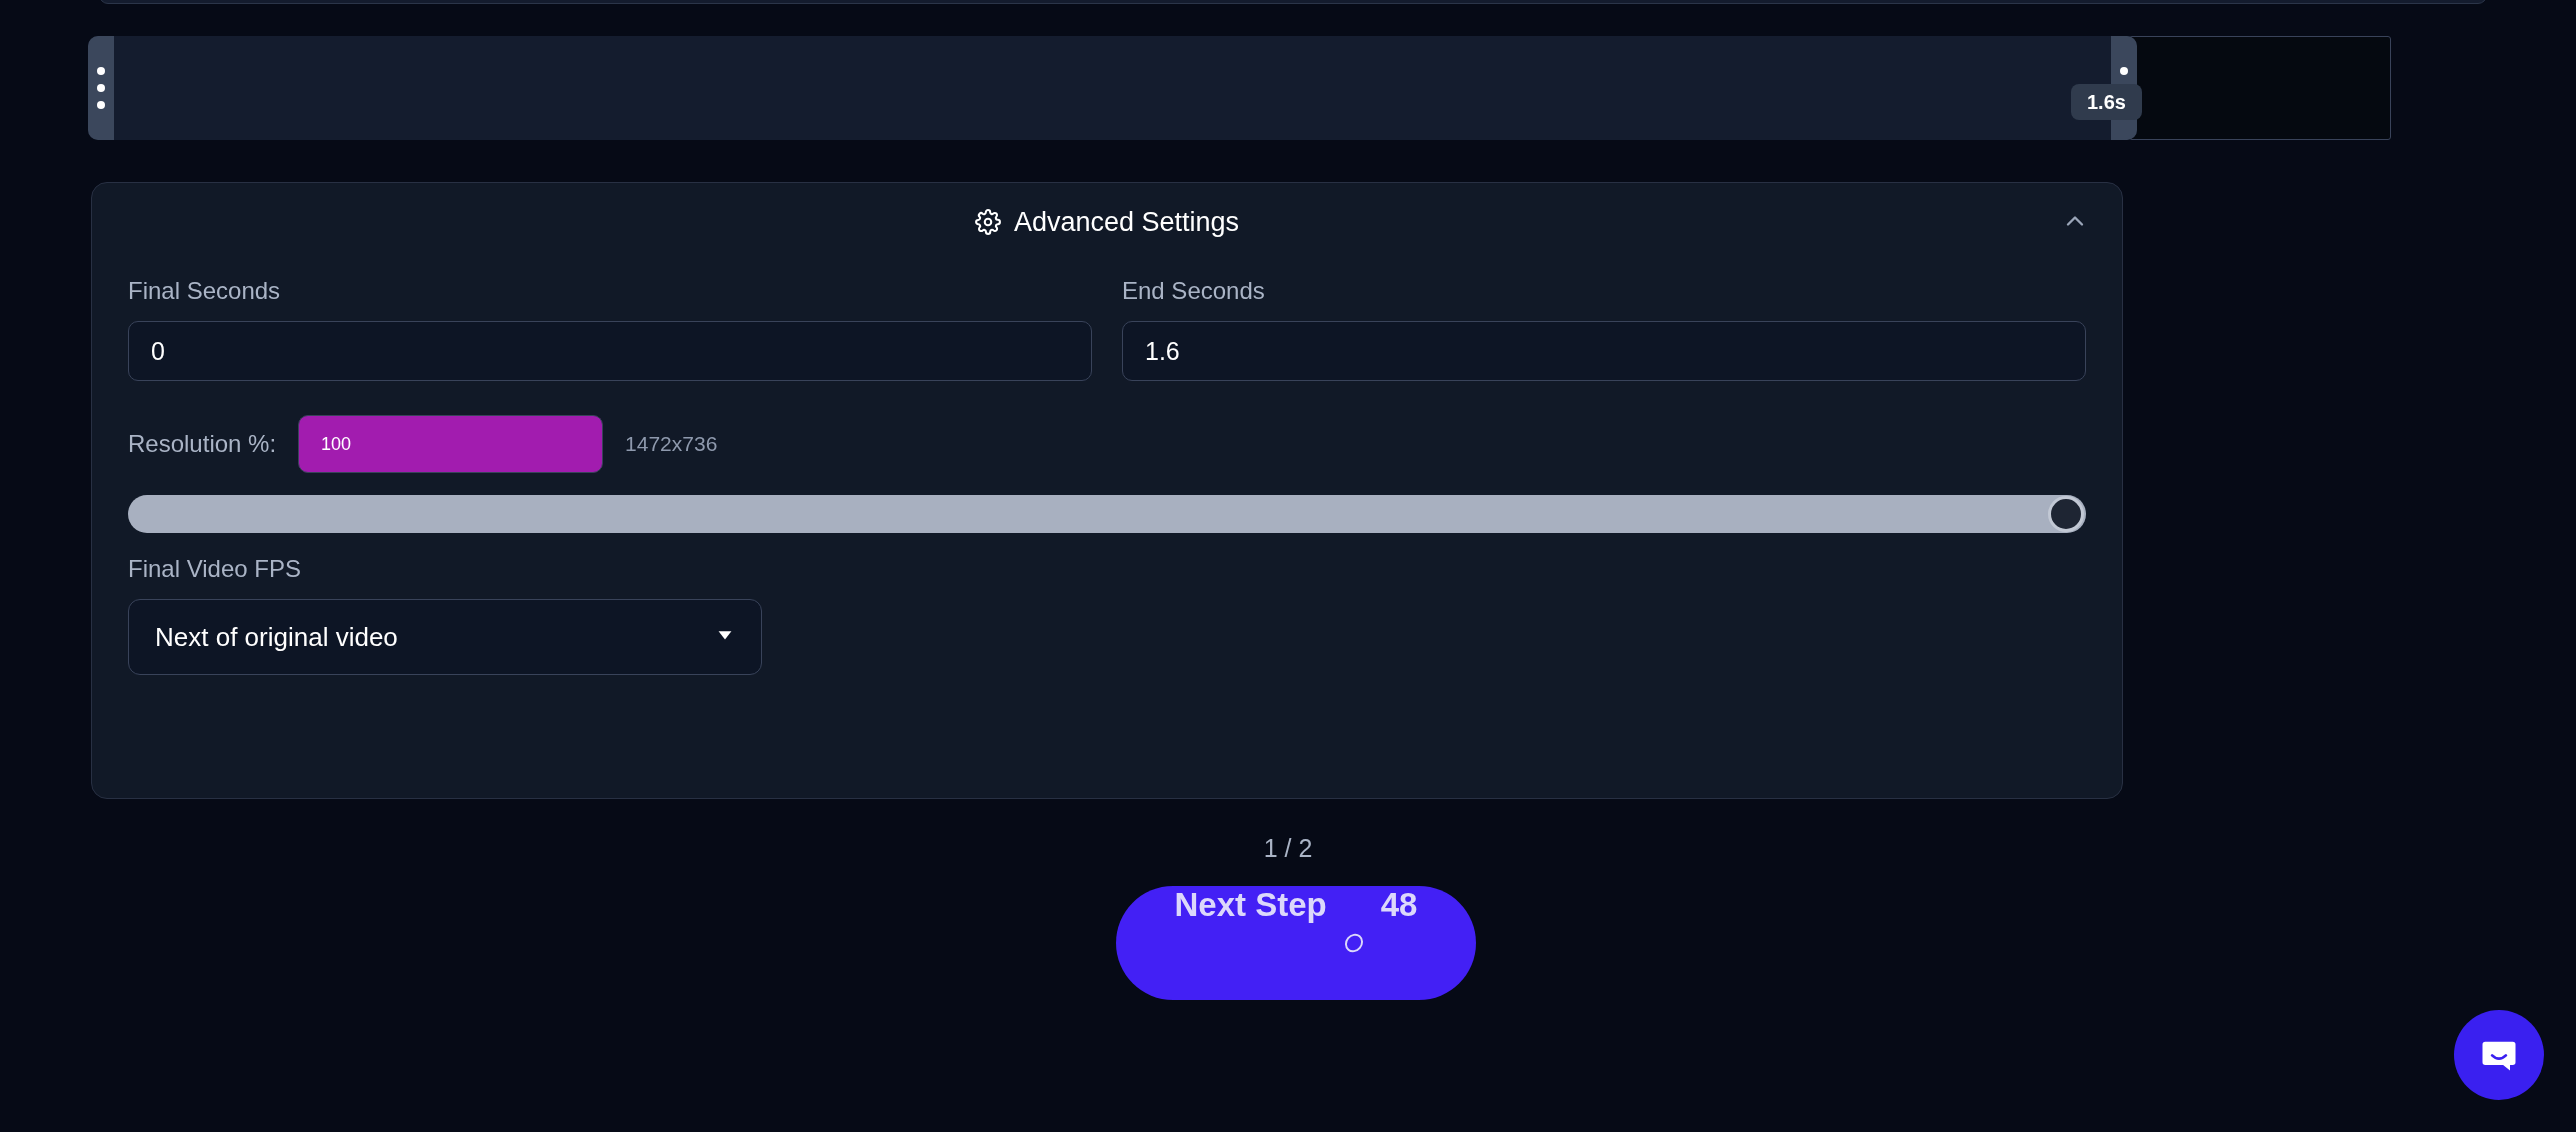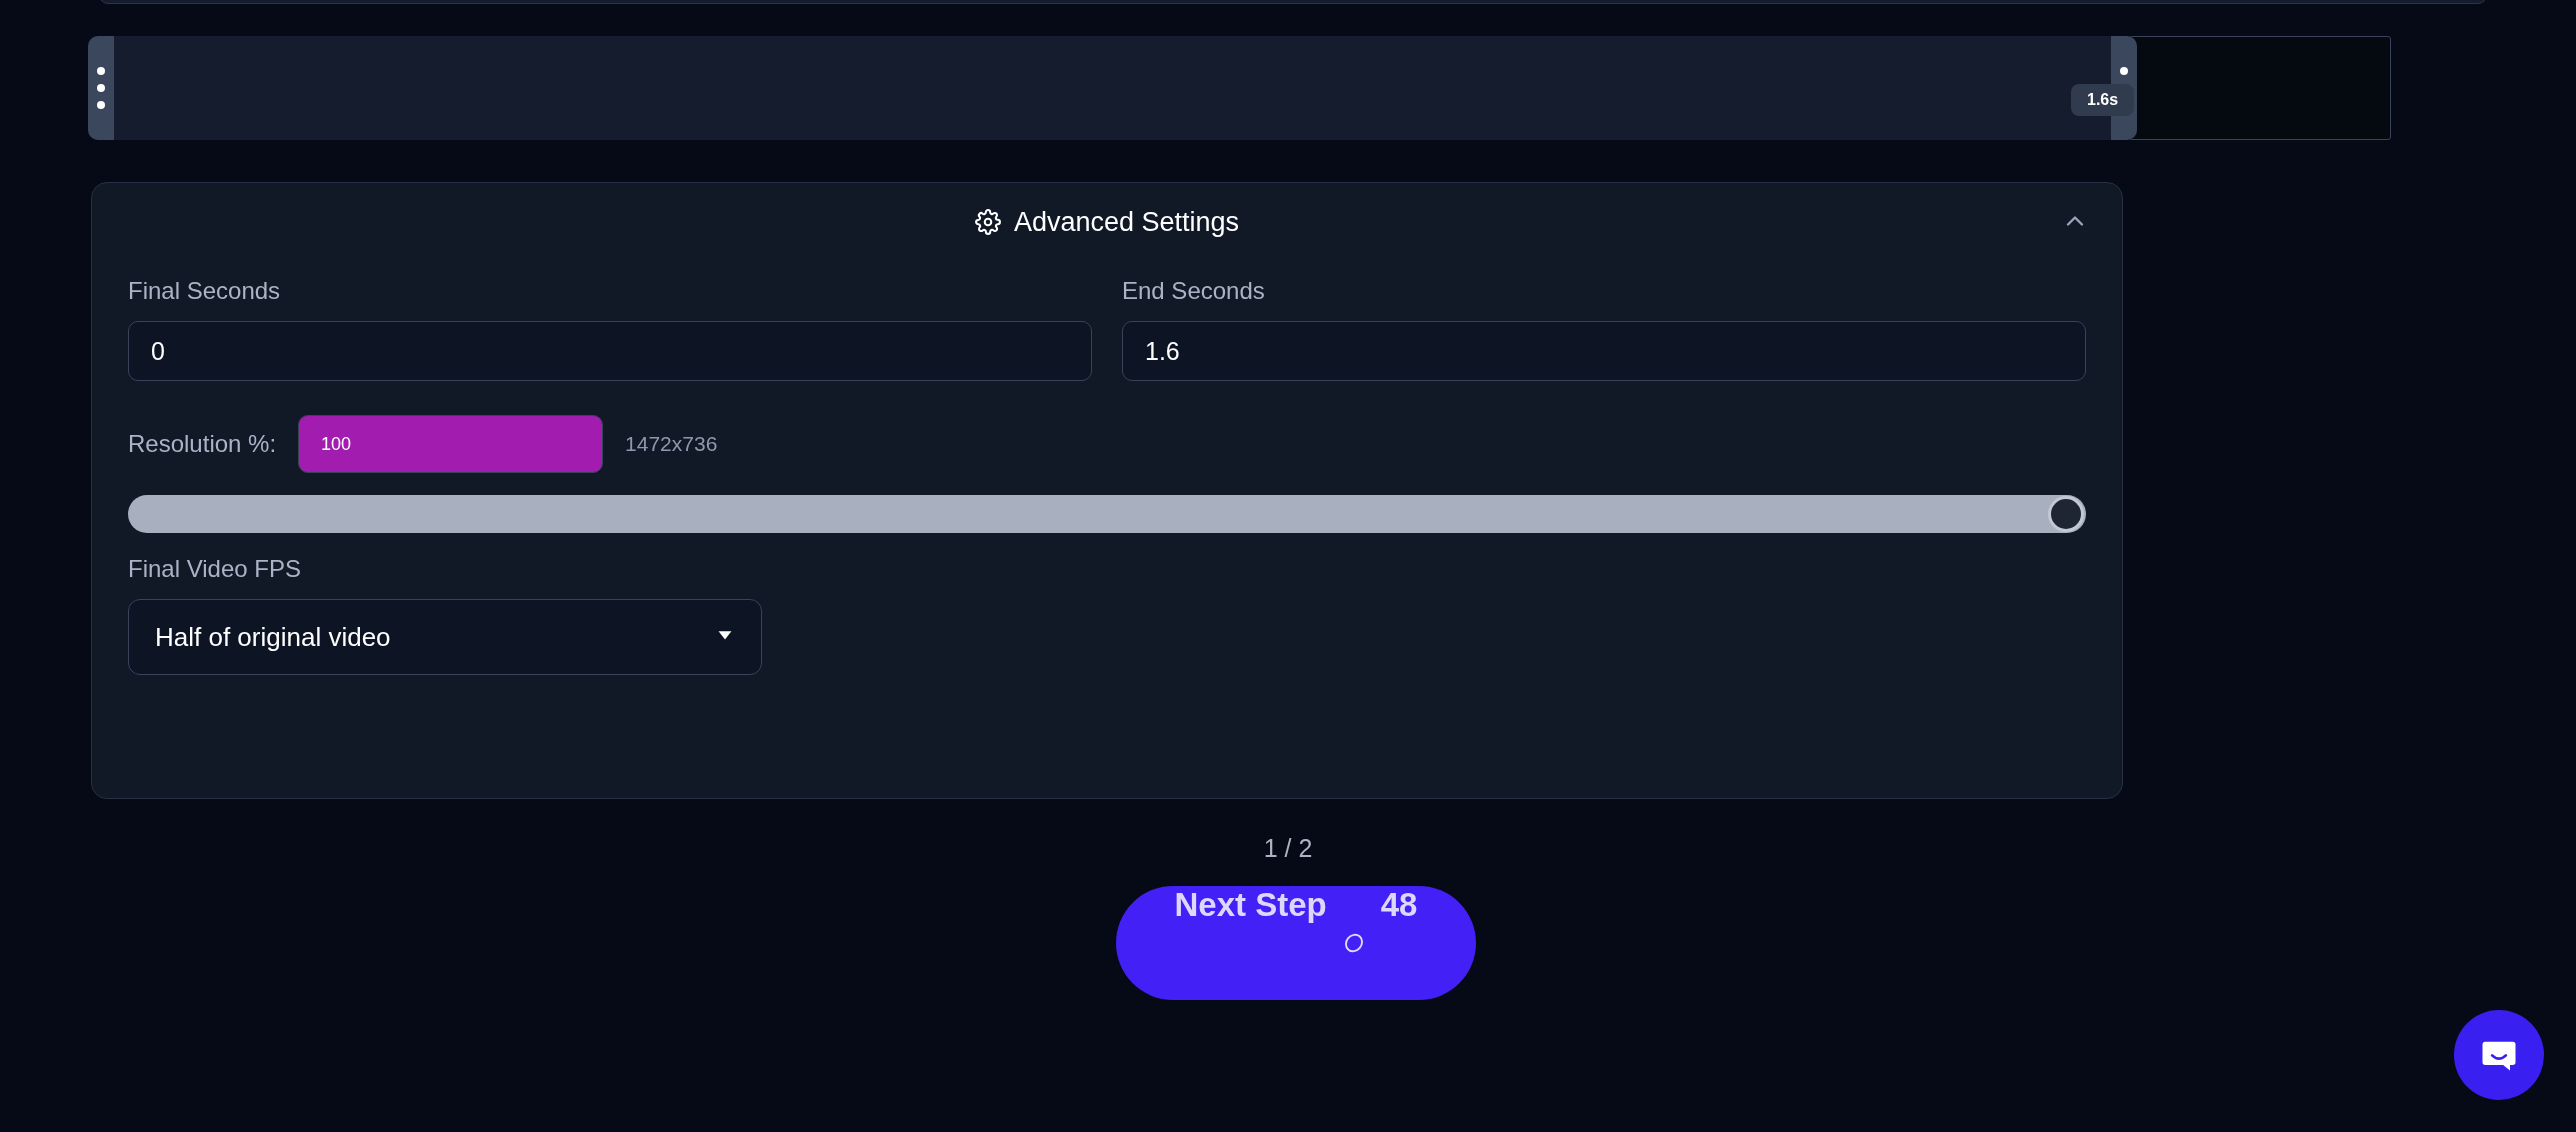--- a/index.html
+++ b/index.html
@@ -84,21 +84,21 @@
     border-radius: 50%;
     background: #ffffff;
   }
 
   .duration-badge {
     position: absolute;
     top: 48px;
     left: 1983px;
     background: #303b4d;
     color: #ffffff;
-    font-size: 16px;
+    font-size: 20px;
     font-weight: bold;
     padding: 8px 16px;
     border-radius: 8px;
     line-height: 1;
   }
 
   
   .panel {
     position: absolute;
     left: 91px;
@@ -383,21 +383,21 @@
       </div>
 
       <div class="slider-wrap">
         <div class="slider-track"></div>
         <div class="slider-thumb"></div>
       </div>
 
       <div class="fps-block">
         <label class="field-label">Final Video FPS</label>
         <div class="select-wrap">
-          <div class="select-box">Half of original video</div>
+          <div class="select-box">Next of original video</div>
           <span class="select-caret">
             <svg width="22" height="22" viewBox="0 0 24 24" fill="#ffffff">
               <polygon points="5 8 19 8 12 17"></polygon>
             </svg>
           </span>
         </div>
       </div>
 
     </div>
   </div>

